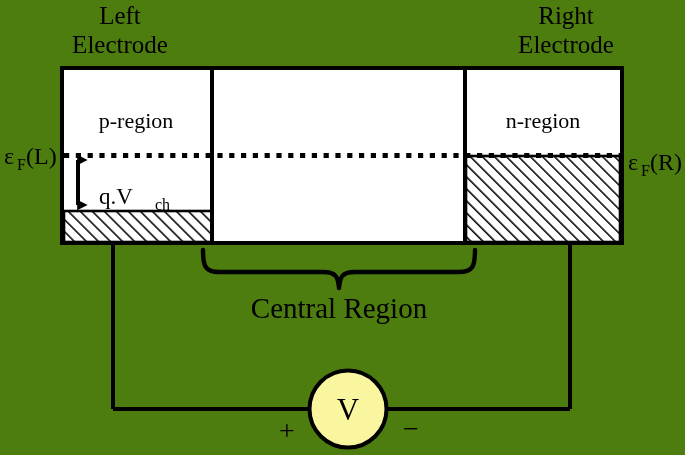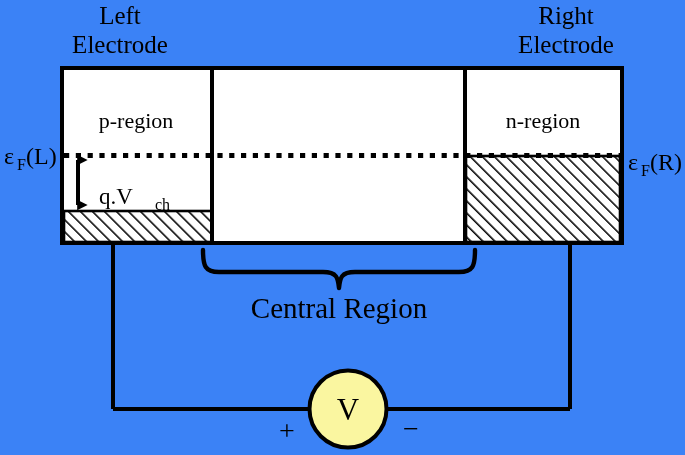--- a/index.html
+++ b/index.html
@@ -9,21 +9,21 @@
     background: #ffffff;
   }
   body {
     font-family: "Liberation Serif", "DejaVu Serif", serif;
     color: #000000;
   }
   #figure {
     position: relative;
     width: 685px;
     height: 455px;
-    background: #3b82f6;
+    background: #4d7c0f;
     overflow: hidden;
   }
   #figure svg {
     position: absolute;
     left: 0;
     top: 0;
     display: block;
   }
   text {
     font-family: "Liberation Serif", "DejaVu Serif", serif;

